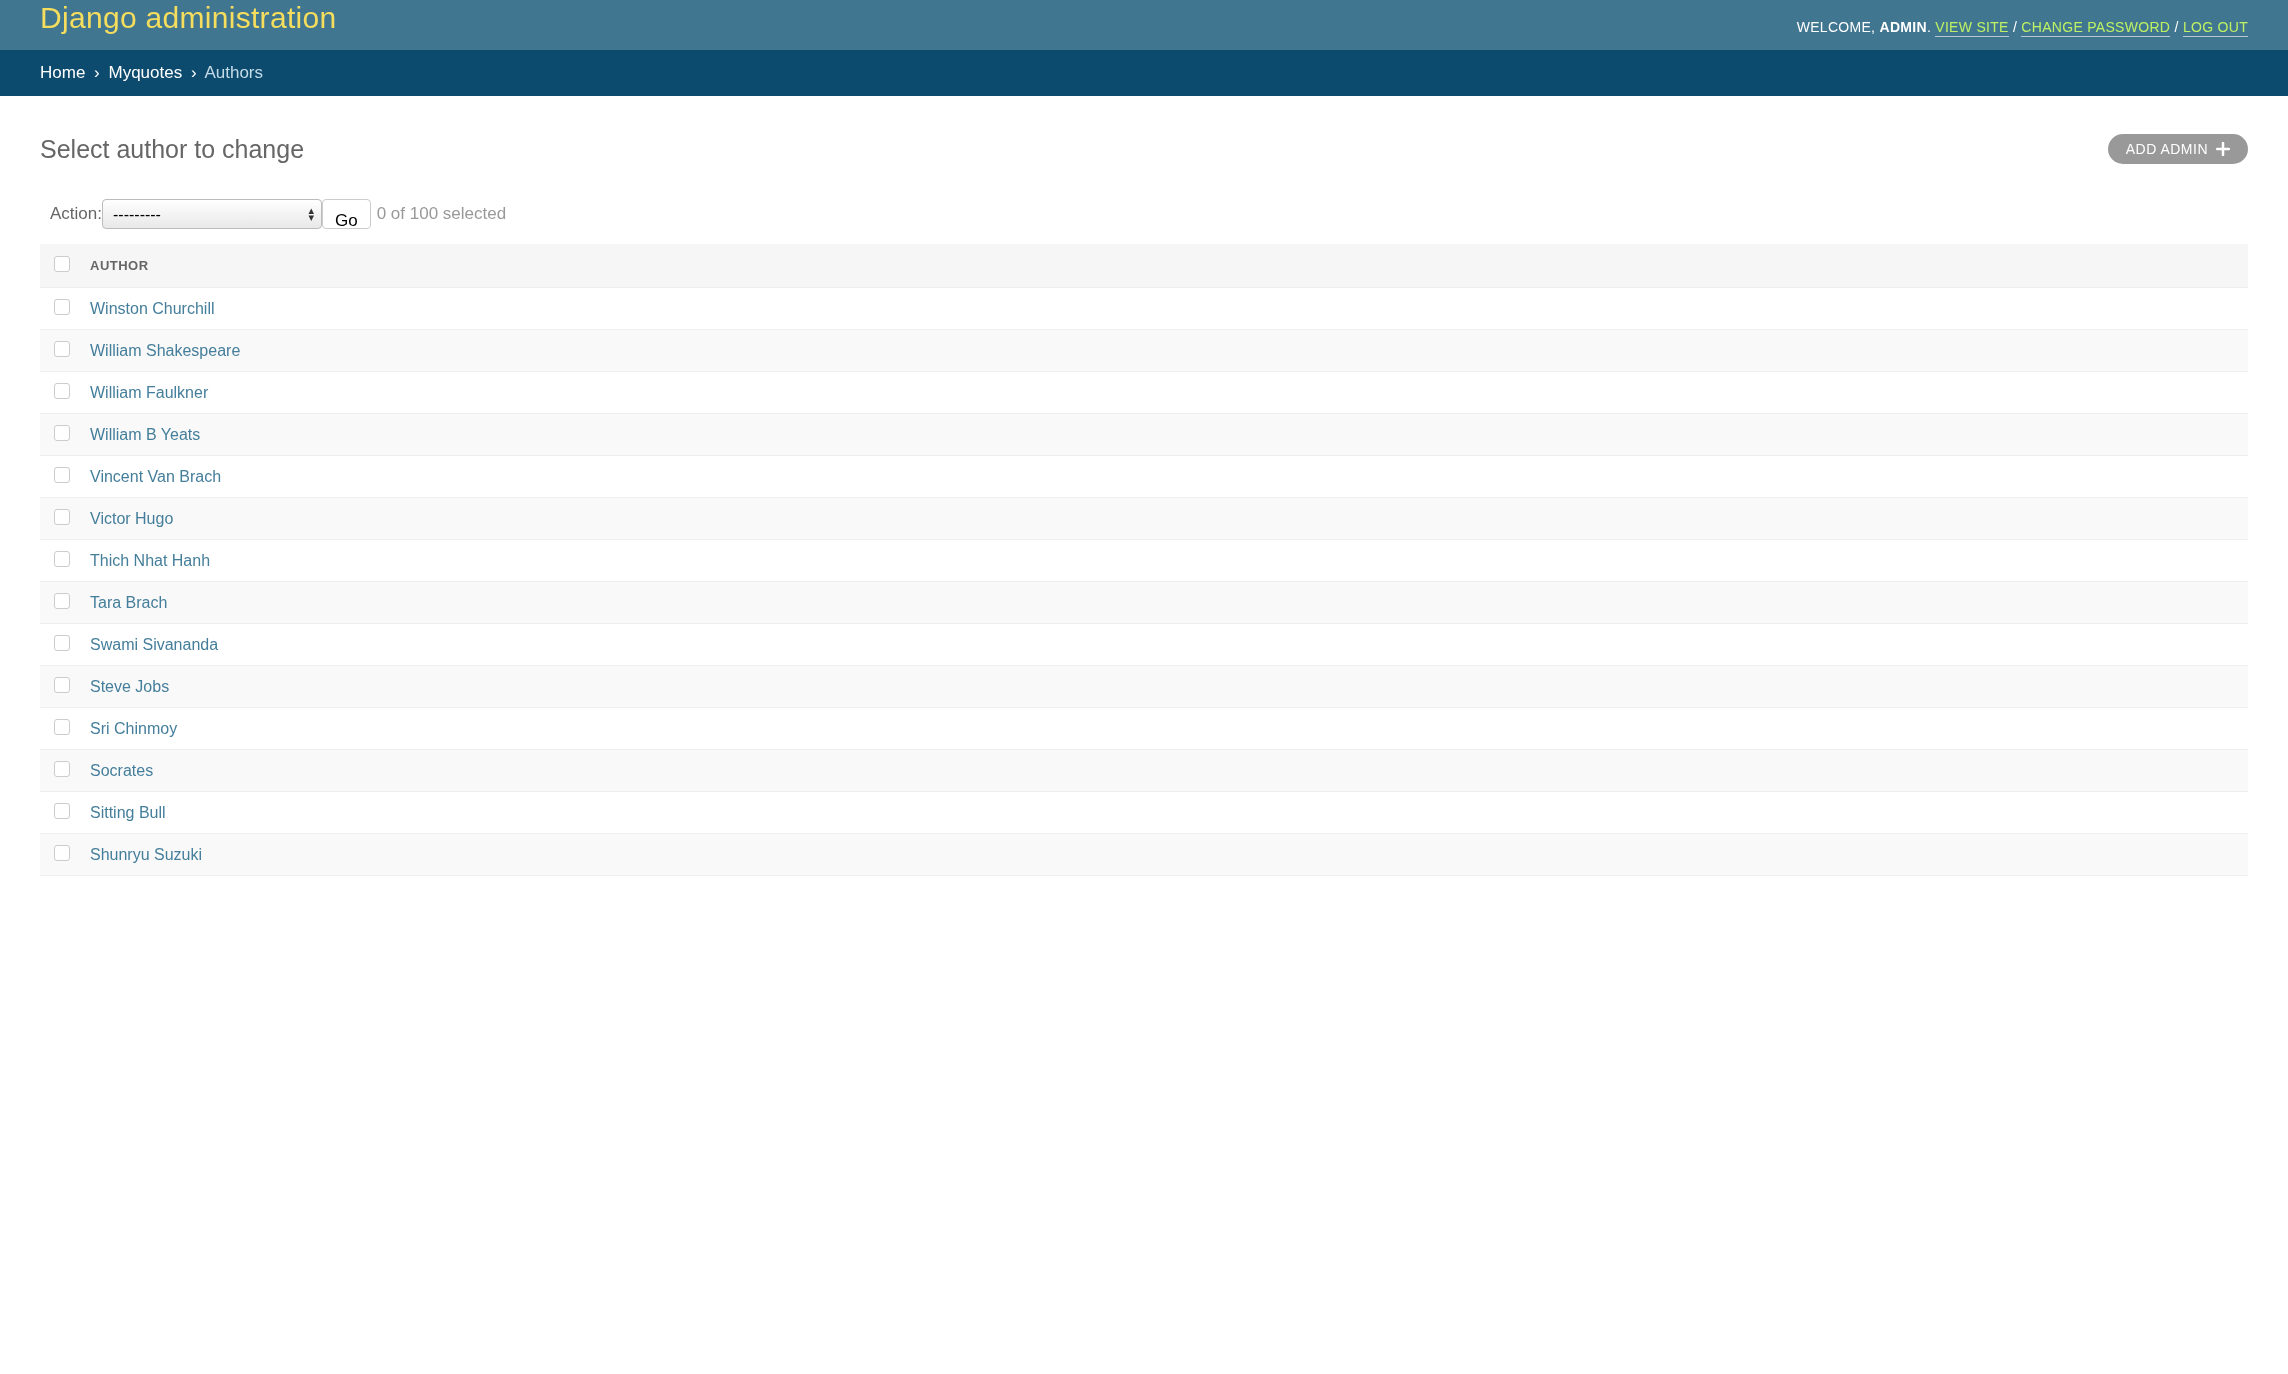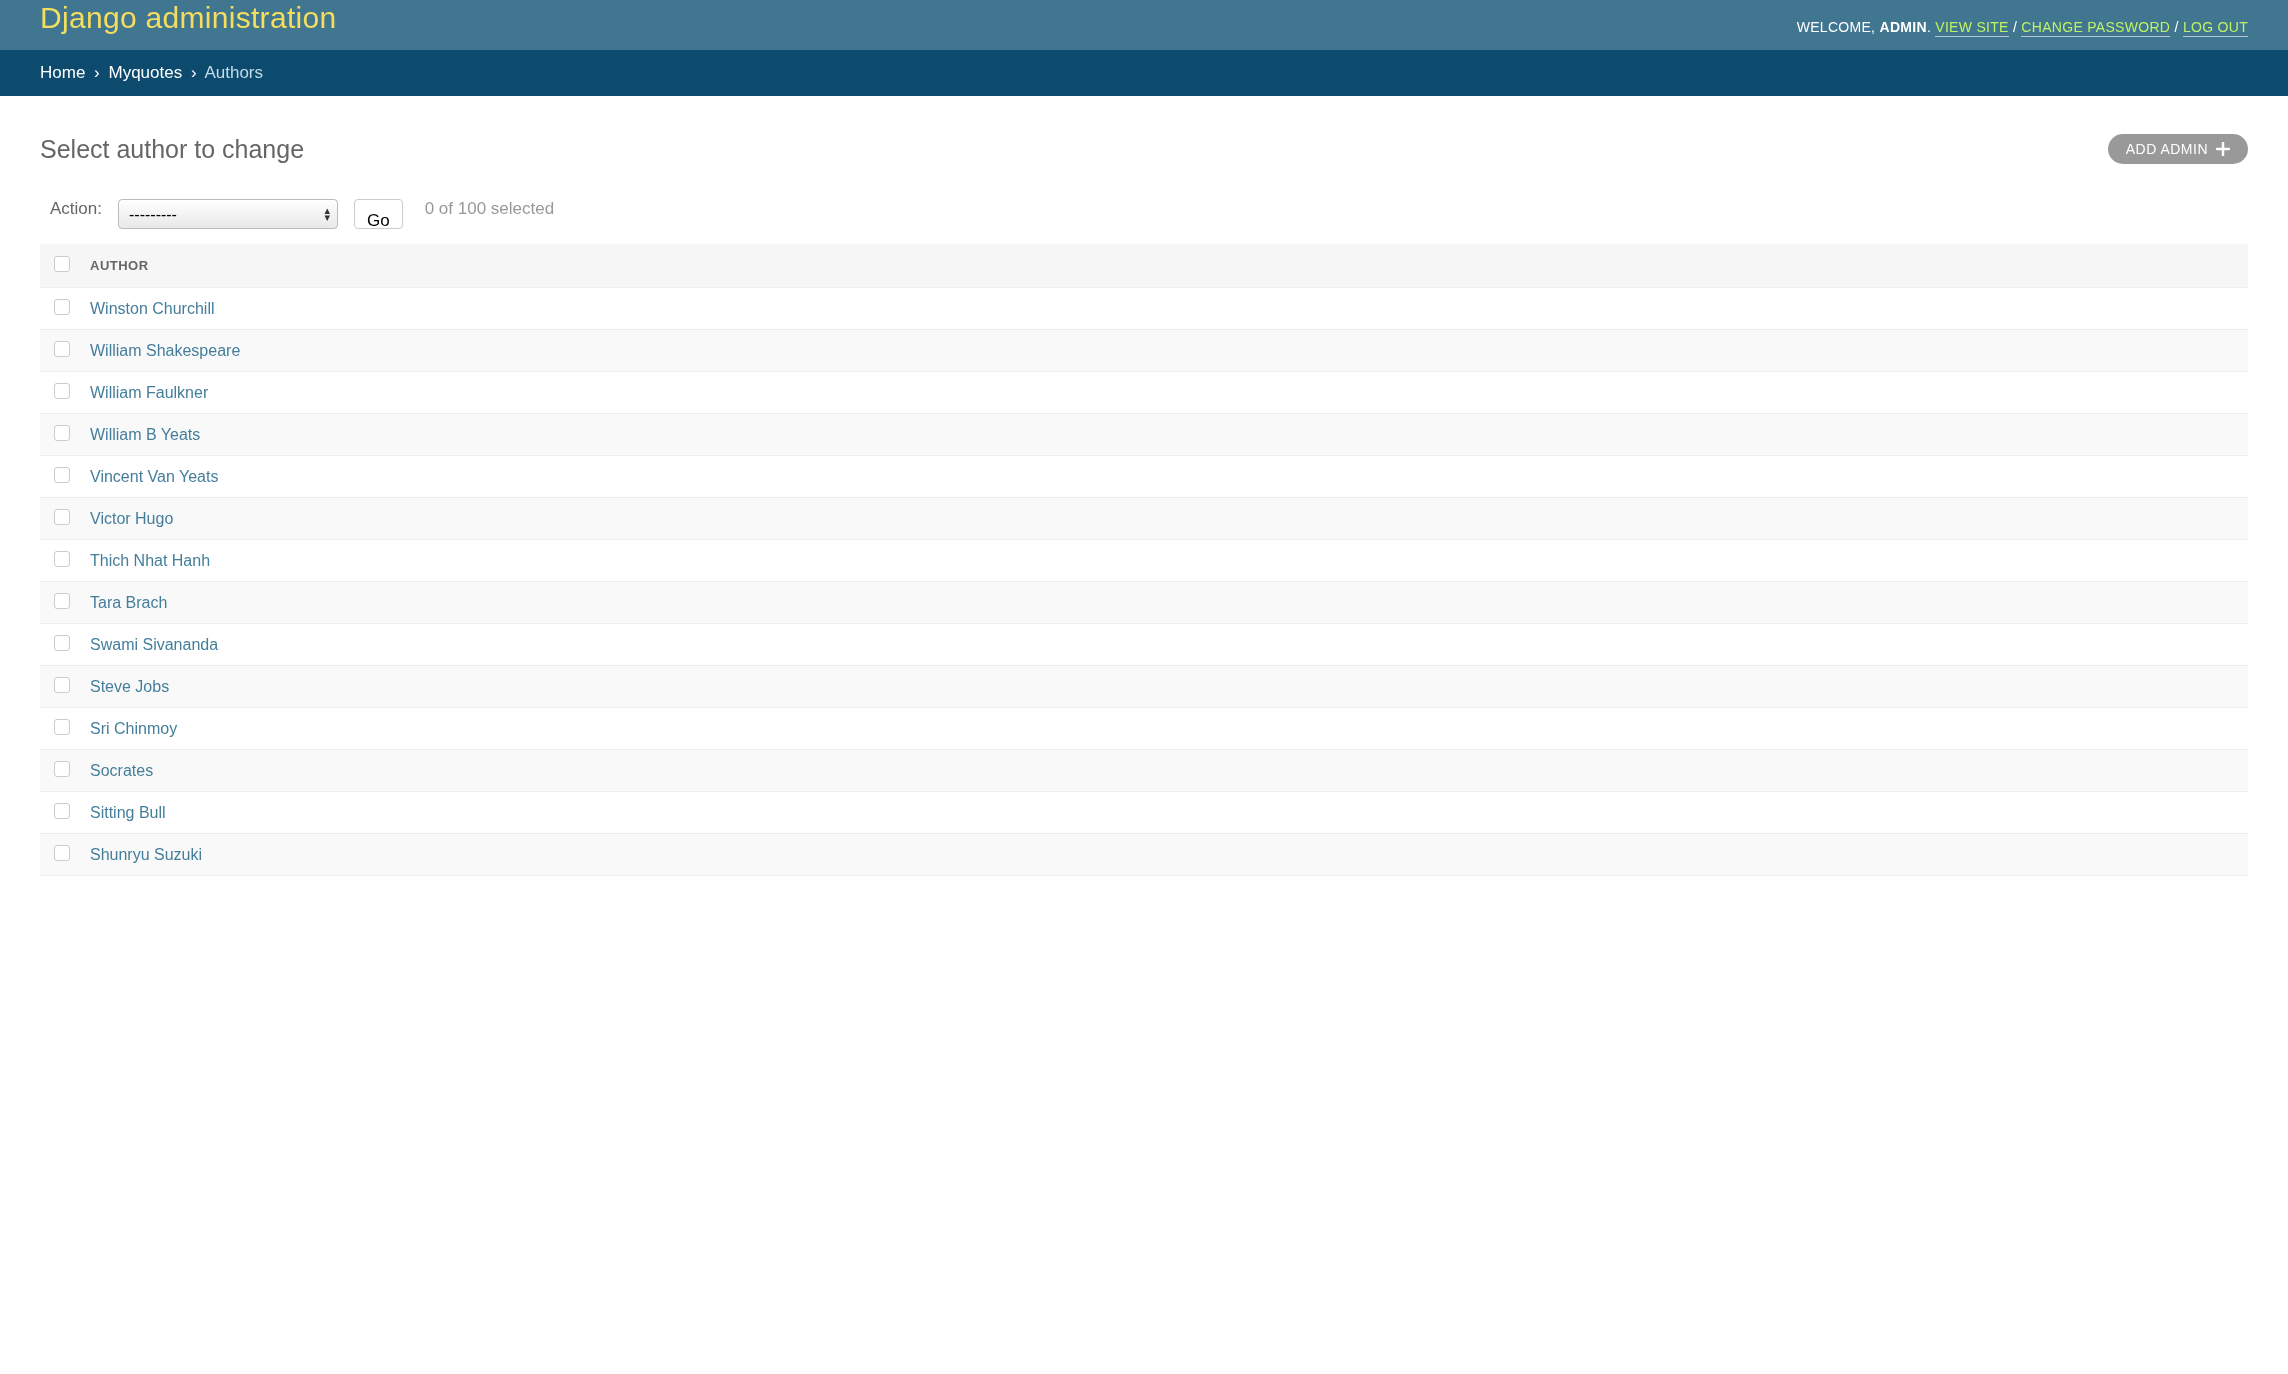--- a/index.html
+++ b/index.html
@@ -78,22 +78,22 @@
   display: inline-flex;
   align-items: center;
   letter-spacing: 0.5px;
 }
 .addlink svg { margin-left: 8px; }
 
 
 .actions {
   padding: 10px 0 15px 10px;
   display: flex;
-  align-items: flex-start;
-  gap: 16px;
+  align-items: center;
+  gap: 0;
 }
 .actions label {
   color: #666;
   font-size: 17px;
 }
 .actions select {
   font-size: 16px;
   padding: 3px 28px 3px 10px;
   border: 1px solid #bbb;
   border-radius: 4px;
@@ -241,21 +241,21 @@
         <tr>
           <td class="action-checkbox"><input type="checkbox" style=""></td>
           <th><a href="#">William Faulkner</a></th>
         </tr>
         <tr>
           <td class="action-checkbox"><input type="checkbox" style=""></td>
           <th><a href="#">William B Yeats</a></th>
         </tr>
         <tr>
           <td class="action-checkbox"><input type="checkbox" style=""></td>
-          <th><a href="#">Vincent Van Yeats</a></th>
+          <th><a href="#">Vincent Van Brach</a></th>
         </tr>
         <tr>
           <td class="action-checkbox"><input type="checkbox" style=""></td>
           <th><a href="#">Victor Hugo</a></th>
         </tr>
         <tr>
           <td class="action-checkbox"><input type="checkbox" style=""></td>
           <th><a href="#">Thich Nhat Hanh</a></th>
         </tr>
         <tr>

